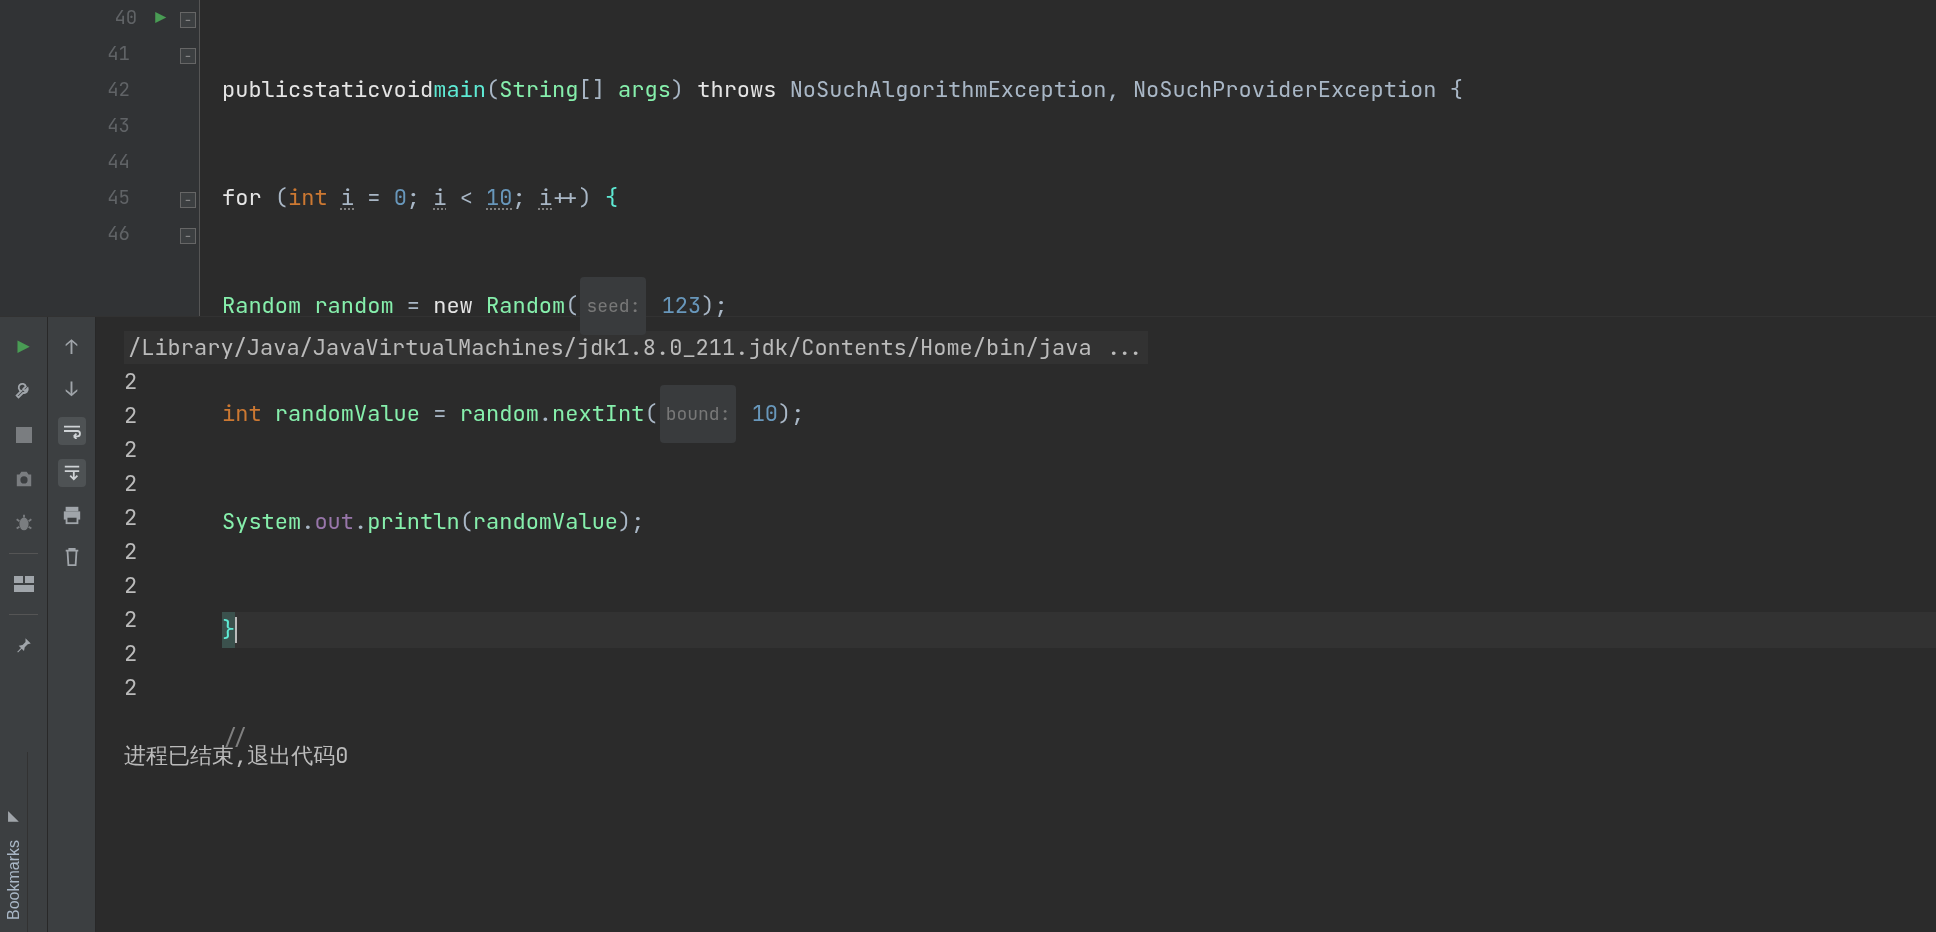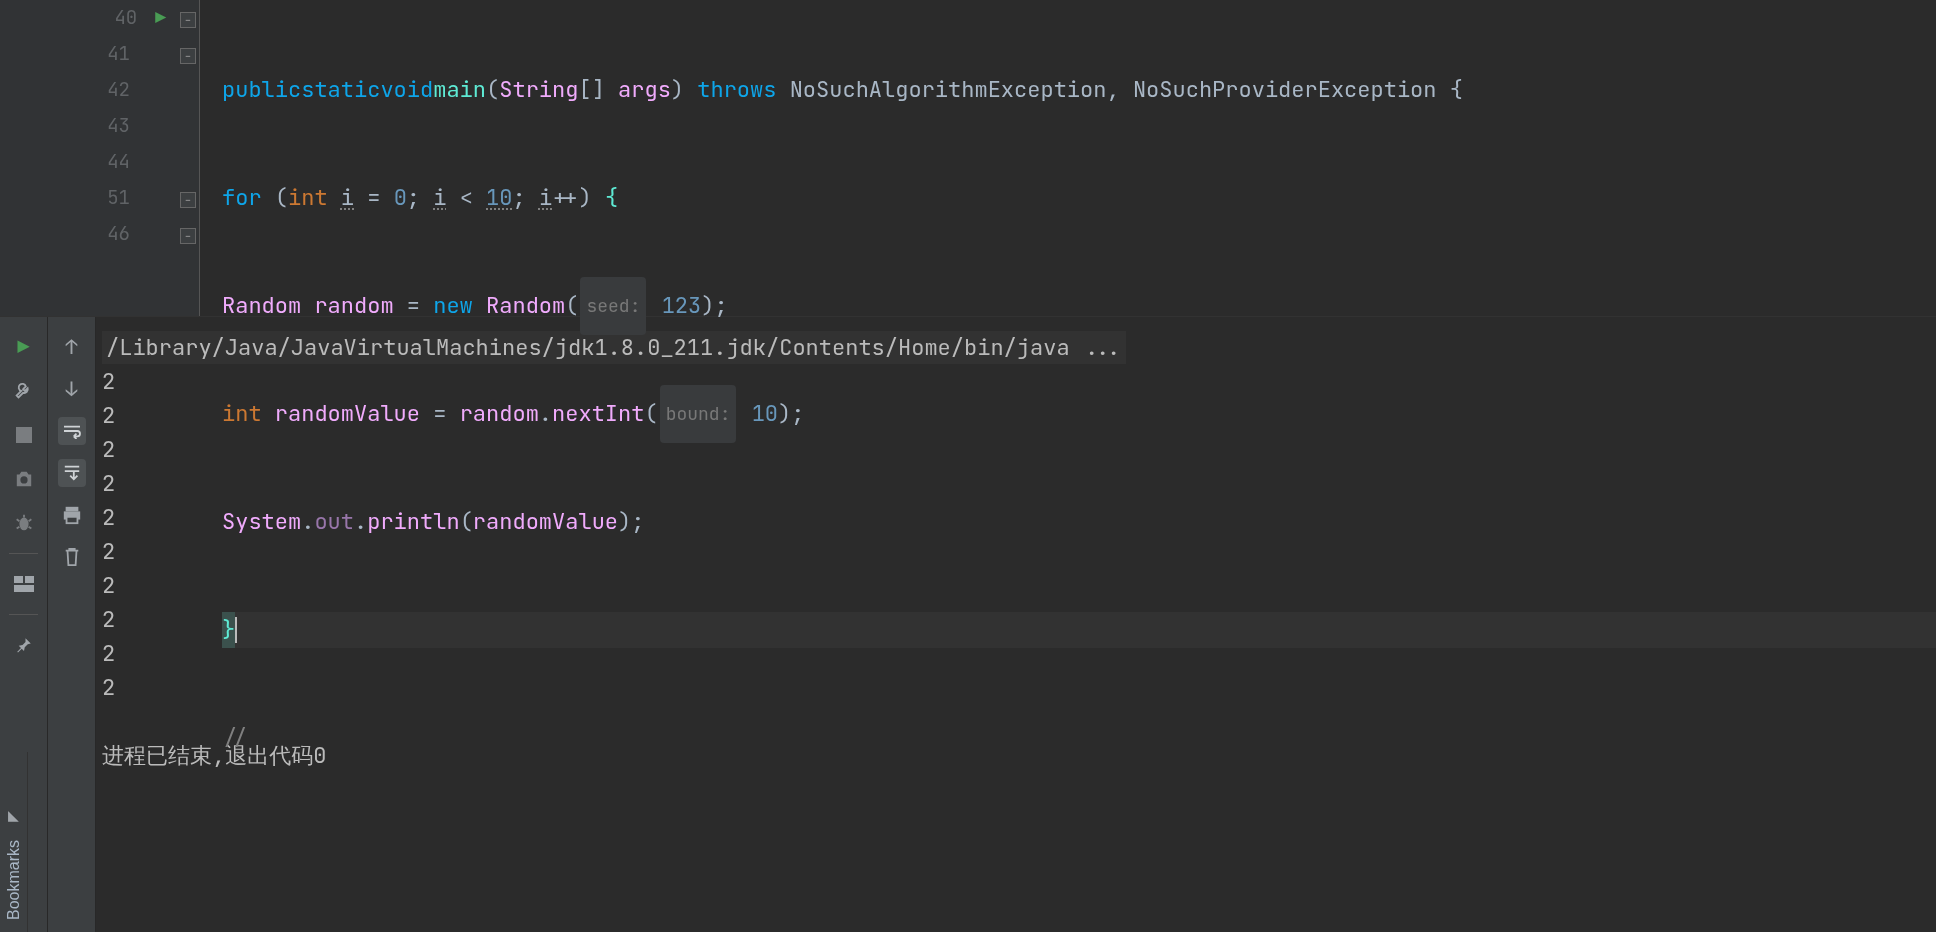--- a/index.html
+++ b/index.html
@@ -10,25 +10,25 @@
 .bookmarks-label { writing-mode:vertical-rl; transform:rotate(180deg); color:#a9b7c6; font-size:16px; font-family:sans-serif; }
 .gutter { width:176px; background:#313335; display:flex; flex-direction:column; font-size:19px; line-height:36px; padding-left:16px; }
 .gutter-row { display:flex; align-items:center; height:36px; justify-content:flex-end; padding-right:10px; gap:18px; color:#606366; }
 .gutter-ln { width:28px; text-align:right; }
 .run-icon { color:#499c54; font-size:18px; }
 .fold-col { width:24px; background:#313335; border-right:1px solid #555; position:relative; }
 .fold-mark { position:absolute; font-size:14px; color:#888; left:4px; width:16px; height:16px; border:1px solid #666; background:#3c3f41; display:flex; align-items:center; justify-content:center; line-height:1; }
 .code-area { flex:1; padding-left:22px; font-size:22px; line-height:36px; white-space:pre; }
 .code-line { height:36px; display:flex; align-items:center; }
 .code-line.hl { background:#323232; }
-.kw { color:#0ea5e9; }
+.kw { color:#e5e5e5; }
 .type { color:#cc7832; }
 .str-hint { color:#787878; background:#393b3d; border-radius:4px; padding:11px 6px; margin:0 2px; font-size:18px; }
 .num { color:#6897bb; }
-.id { color:#f0abfc;text-align:center; }
+.id { color:#86efac;text-align:center; }
 .field { color:#9876aa; }
 .decl { color:#5eead4; }
 .ex { color:#a9b7c6; }
 .brace-hl { background:#3b514d; }
 .cursor { display:inline-block; width:2px; height:26px; background:#bbb; vertical-align:middle; }
 .underline { text-decoration:dotted underline #808080; text-underline-offset:3px; }
 .comment { color:#808080; }
 
 .run-panel { flex:1; display:flex; flex-direction:column; border-top:1px solid #323232; background:#3c3f41; }
 .run-header { height:44px; display:flex; align-items:center; border-bottom:1px solid #282828; padding-left:14px; gap:12px; background:#3c3f41; font-family:sans-serif; }
@@ -40,21 +40,21 @@
 .window-icon:before { content:""; position:absolute; top:2px; left:0; right:0; height:2px; background:#a0a5aa; }
 
 .run-body { flex:1; display:flex; background:#2b2b2b; }
 .run-tool-col { width:48px; background:#3c3f41; border-right:1px solid #282828; display:flex; flex-direction:column; align-items:center; padding-top:16px; gap:16px; }
 .run-tool-col2 { width:48px; background:#3c3f41; border-right:1px solid #282828; display:flex; flex-direction:column; align-items:center; padding-top:16px; gap:14px; }
 .tool-ico { width:28px; height:28px; display:flex; align-items:center; justify-content:center; color:#a0a5aa; font-size:20px; cursor:pointer; border-radius:4px; }
 .tool-ico.active { background:#4e5254; }
 .tool-ico.play { color:#499c54; }
 .divider { width:60%; height:1px; background:#555; }
 
-.console { flex:1; padding:14px 6px; font-size:22px; line-height:34px; color:#bbb; }
+.console { flex:1; padding:14px 28px; font-size:22px; line-height:34px; color:#bbb; }
 .console-cmd { background:#323232; display:inline; padding:2px 4px; }
 .console-line { height:34px; }
 
 svg { display:block; }
 </style>
 </head>
 <body>
 
 <div class="ide">
 
@@ -75,21 +75,21 @@
         </div>
       <div class="gutter-row">
           <span class="gutter-ln">43</span>
           <span style="width:18px"></span>
         </div>
       <div class="gutter-row">
           <span class="gutter-ln">44</span>
           <span style="width:18px"></span>
         </div>
       <div class="gutter-row">
-          <span class="gutter-ln">51</span>
+          <span class="gutter-ln">45</span>
           <span style="width:18px"></span>
         </div>
       <div class="gutter-row">
           <span class="gutter-ln">46</span>
           <span style="width:18px"></span>
         </div>
     </div>
 
     <div class="fold-col">
       <div class="fold-mark" style="top:12px">−</div>

